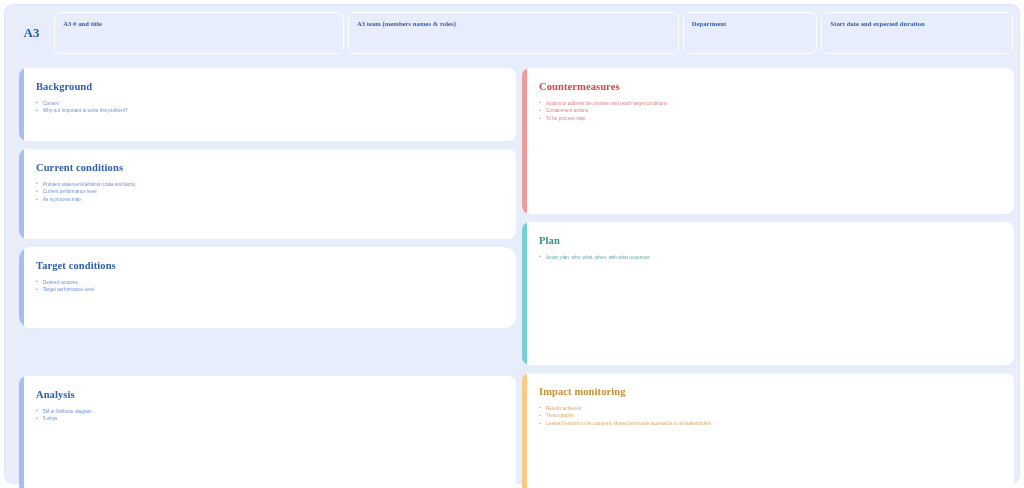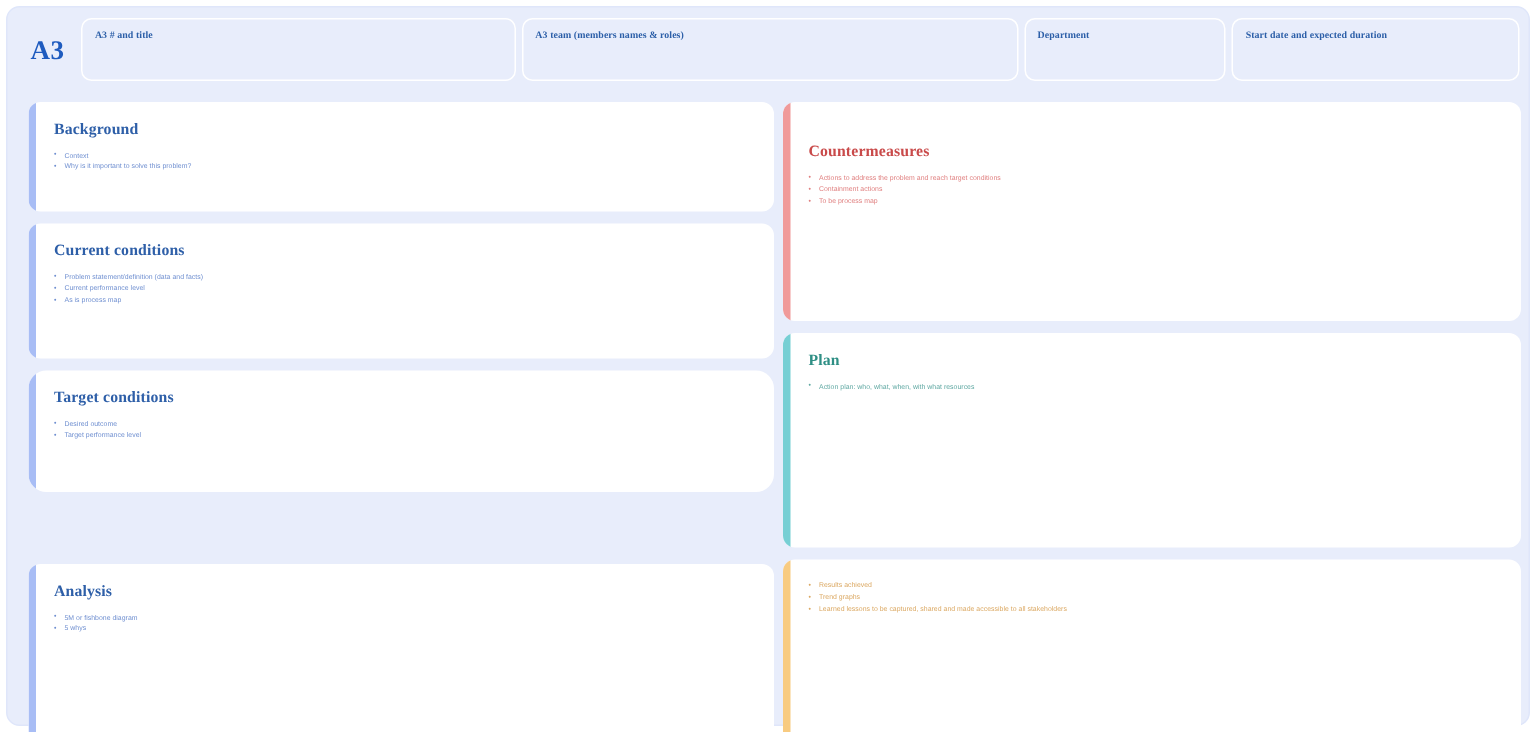--- a/index.html
+++ b/index.html
@@ -35,21 +35,21 @@
     gap: 4px;
   }
 
   #a3-logo {
     width: 38px;
     display: flex;
     align-items: center;
     justify-content: center;
     font-family: "Liberation Serif", serif;
     font-weight: bold;
-    font-size: 18px;
+    font-size: 13px;
     color: #1e5bbf;
     letter-spacing: 0.3px;
   }
 
   .hfield {
     background: #e8edfb;
     border: 1.5px solid #ffffff;
     border-radius: 7px;
     padding: 6px 8px 0 8px;
     overflow: hidden;
@@ -247,21 +247,21 @@
       </div>
     </div>
 
   </div>
 
   <div class="column" id="col-right">
 
     <div class="card" id="card-counter">
       <div class="accent" style="background: rgb(240, 154, 154);"></div>
       <div class="card-body">
-        <div class="card-title" style="color: rgb(201, 74, 74); margin-top: 15px;">Countermeasures</div>
+        <div class="card-title" style="color: rgb(201, 74, 74);">Countermeasures</div>
         <ul class="bullets">
           <li style="color: rgb(224, 128, 128);">Actions to address the problem and reach target conditions</li>
           <li style="color: rgb(224, 128, 128);">Containment actions</li>
           <li style="color: rgb(224, 128, 128);">To be process map</li>
         </ul>
       </div>
     </div>
 
     <div class="card" id="card-plan">
       <div class="accent" style="background: rgb(119, 207, 212);"></div>
@@ -269,20 +269,21 @@
         <div class="card-title" style="color: rgb(47, 143, 133);">Plan</div>
         <ul class="bullets">
           <li style="color: rgb(95, 168, 162);">Action plan: who, what, when, with what resources</li>
         </ul>
       </div>
     </div>
 
     <div class="card" id="card-impact">
       <div class="accent" style="background: rgb(248, 203, 129);"></div>
       <div class="card-body">
+        <div class="card-title" style="color: rgb(201, 143, 50);">Impact monitoring</div>
         <ul class="bullets">
           <li style="color: rgb(219, 168, 98);">Results achieved</li>
           <li style="color: rgb(219, 168, 98);">Trend graphs</li>
           <li style="color: rgb(219, 168, 98);">Learned lessons to be captured, shared and made accessible to all stakeholders</li>
         </ul>
       </div>
     </div>
 
   </div>
 

